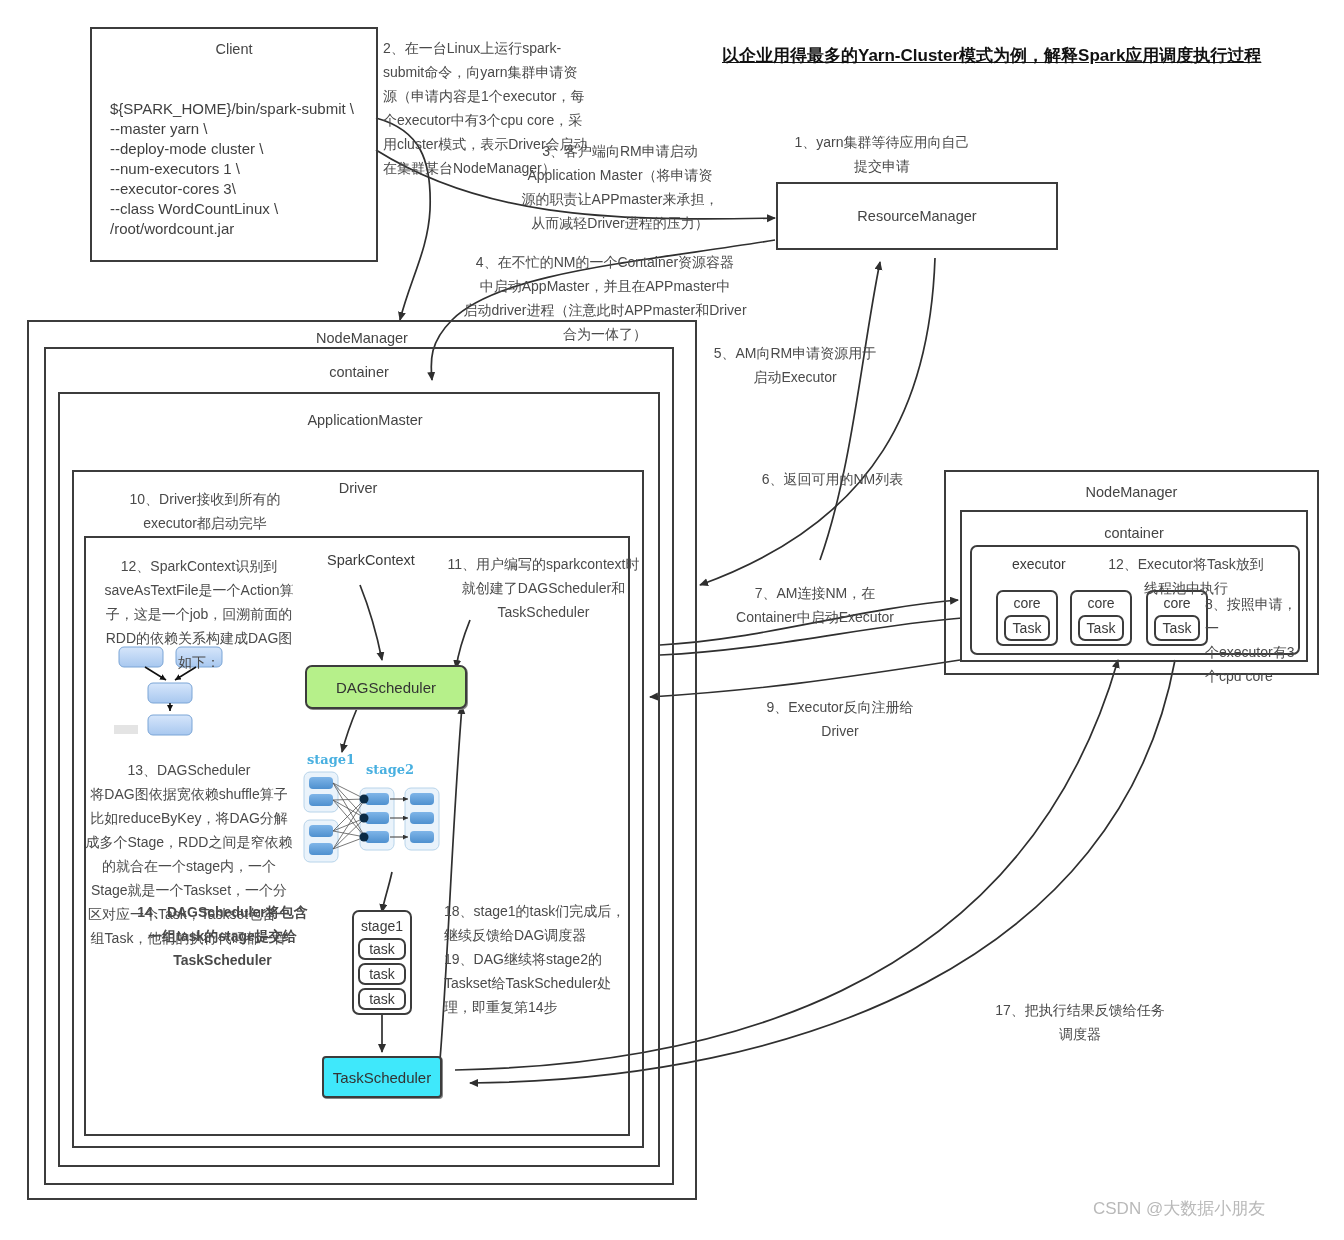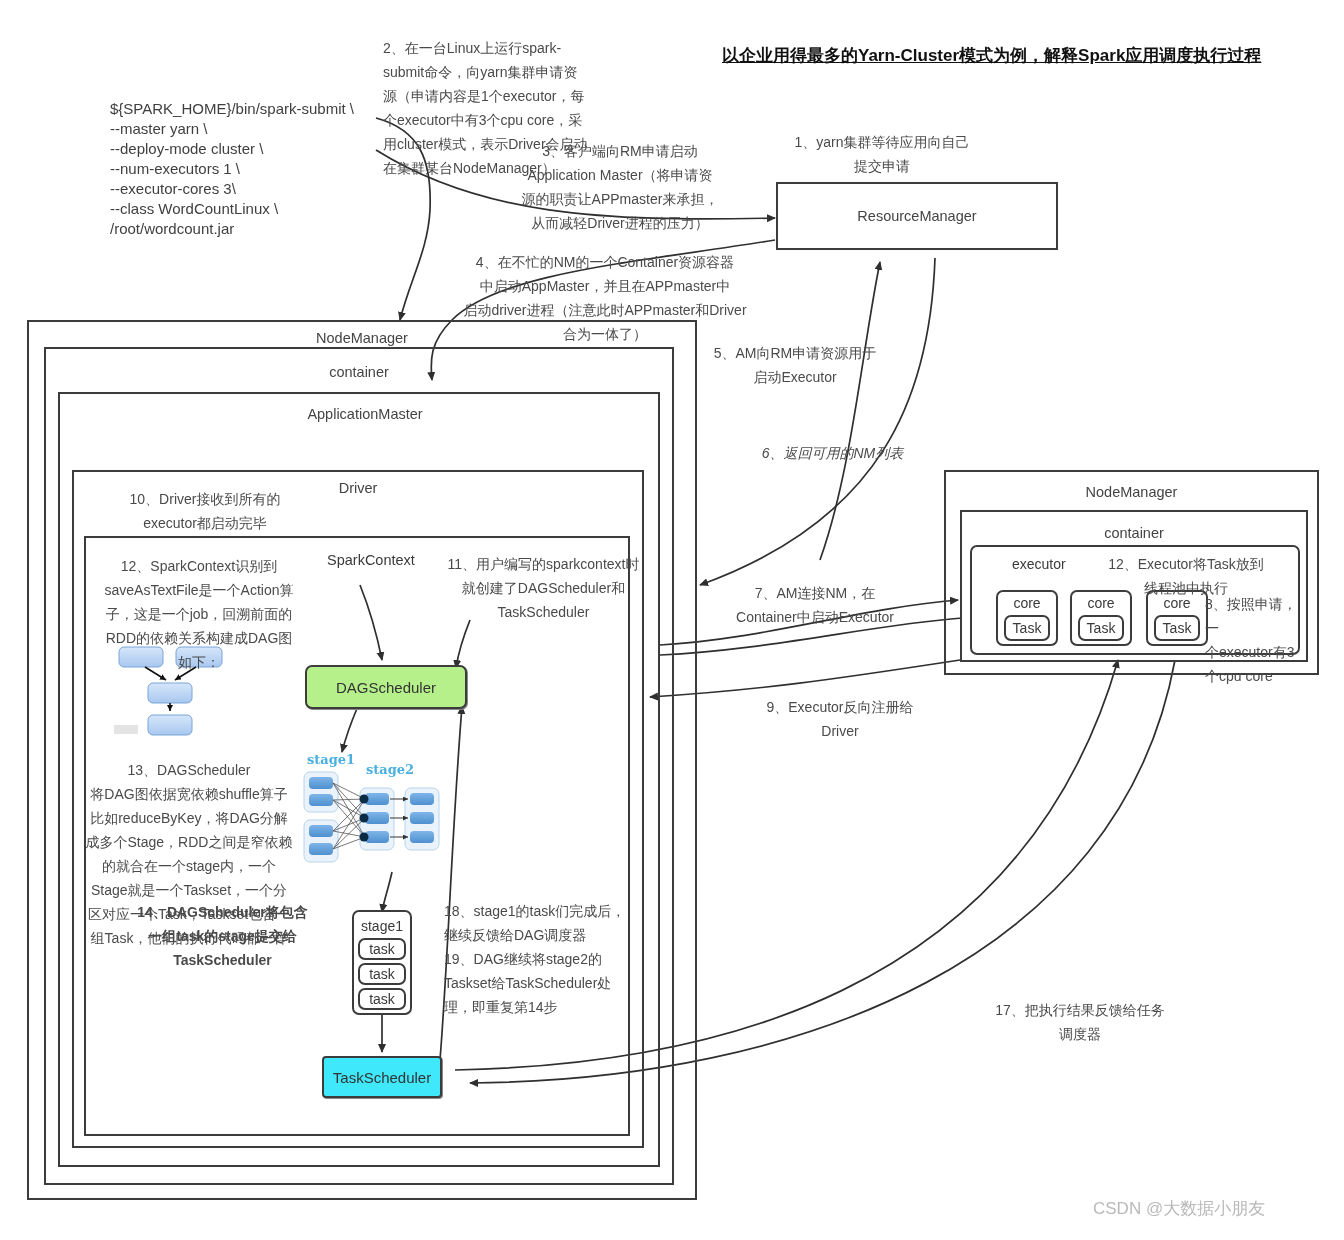--- a/index.html
+++ b/index.html
@@ -67,40 +67,43 @@
       <path d="M392,872 C388,890 384,900 382,912" marker-end="url(#ah)"></path>
 
       <path d="M382,1015 C382,1032 382,1042 382,1052" marker-end="url(#ah)"></path>
 
       <path d="M440,1060 C448,960 452,830 462,706" marker-end="url(#ah)"></path>
     </g>
   </svg>
 
   <div class="heading" style="left:722px;top:44px;">以企业用得最多的Yarn-Cluster模式为例，解释Spark应用调度执行过程</div>
 
+  <div class="box" style="left:90px;top:27px;width:288px;height:235px;">
+    <div class="box-title" style="top:12px;">Client</div>
+  </div>
   <div class="code" style="left:110px;top:99px;width:260px;">${SPARK_HOME}/bin/spark-submit \
 --master yarn \
 --deploy-mode cluster \
 --num-executors 1 \
 --executor-cores 3\
 --class WordCountLinux \
 /root/wordcount.jar</div>
 
   <div class="box" style="left:776px;top:182px;width:282px;height:68px;">
     <div class="box-title" style="top:24px;">ResourceManager</div>
   </div>
 
   <div class="box" style="left:27px;top:320px;width:670px;height:880px;">
     <div class="box-title" style="top:8px;">NodeManager</div>
   </div>
   <div class="box" style="left:44px;top:347px;width:630px;height:838px;">
     <div class="box-title" style="top:15px;">container</div>
   </div>
   <div class="box" style="left:58px;top:392px;width:602px;height:775px;">
-    <div class="box-title" style="top:12px;margin-left:12px;">ApplicationMaster</div>
+    <div class="box-title" style="top:18px;margin-left:12px;">ApplicationMaster</div>
   </div>
   <div class="box" style="left:72px;top:470px;width:572px;height:678px;">
     <div class="box-title" style="top:8px;">Driver</div>
   </div>
   <div class="box" style="left:84px;top:536px;width:546px;height:600px;"></div>
 
   <div style="position:absolute;left:327px;top:552px;font-size:14.5px;color:#3a3a3a;">SparkContext</div>
 
   <div class="dagimg" style="left:112px;top:645px;">
     <svg width="130" height="100" viewBox="0 0 130 100">
@@ -239,21 +242,21 @@
   <div class="note" style="left:485px;top:139px;width:270px;">3、客户端向RM申请启动
 Application Master（将申请资
 源的职责让APPmaster来承担，
 从而减轻Driver进程的压力）</div>
   <div class="note" style="left:445px;top:250px;width:320px;">4、在不忙的NM的一个Container资源容器
 中启动AppMaster，并且在APPmaster中
 启动driver进程（注意此时APPmaster和Driver
 合为一体了）</div>
   <div class="note" style="left:700px;top:341px;width:190px;">5、AM向RM申请资源用于
 启动Executor</div>
-  <div class="note" style="left:735px;top:441px;width:195px;font-style:italic;">6、返回可用的NM列表</div>
+  <div class="note" style="left:735px;top:467px;width:195px;">6、返回可用的NM列表</div>
   <div class="note" style="left:700px;top:581px;width:230px;">7、AM连接NM，在
 Container中启动Executor</div>
   <div class="note left" style="left:1205px;top:592px;width:96px;">8、按照申请，一
 个executor有3
 个cpu core</div>
   <div class="note" style="left:740px;top:695px;width:200px;">9、Executor反向注册给
 Driver</div>
   <div class="note" style="left:100px;top:487px;width:210px;">10、Driver接收到所有的
 executor都启动完毕</div>
   <div class="note" style="left:424px;top:552px;width:205px;margin-left:17px;">11、用户编写的sparkcontext时

